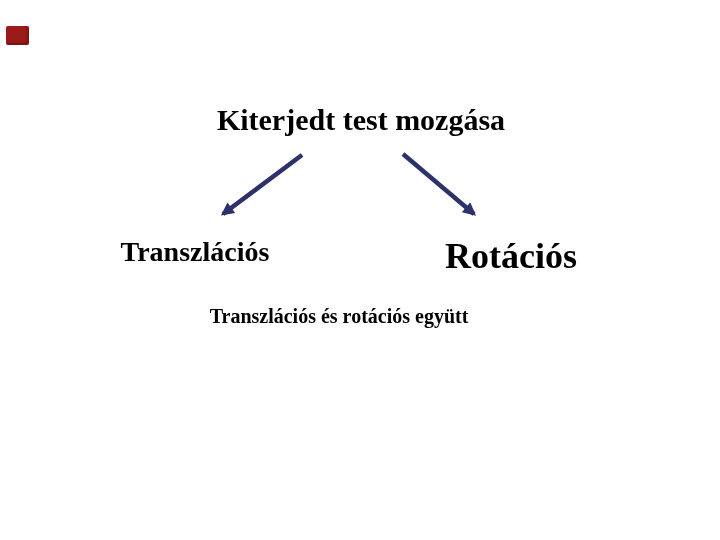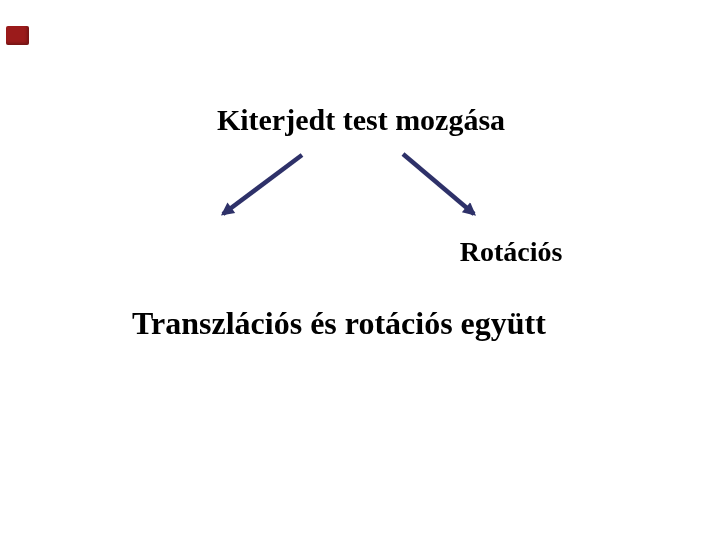--- a/index.html
+++ b/index.html
@@ -30,22 +30,22 @@
     position: absolute;
     transform: translateX(-50%);
     white-space: nowrap;
     line-height: 1.15;
     margin: 0;
     font-weight: bold;
   }
 
   .title      { left: 361px; top: 103px; font-size: 30px; }
   .l-transz   { left: 195px; top: 236px; font-size: 28px; }
-  .l-rot      { left: 511px; top: 236px; font-size: 28px; text-align: right; }
-  .l-comb     { left: 339px; top: 305px; font-size: 32px; }
+  .l-rot      { left: 511px; top: 236px; font-size: 36px; text-align: right; }
+  .l-comb     { left: 339px; top: 305px; font-size: 20px; }
   .l-dim      { left: 361px; top: 363px; font-size: 28px; }
 
   .arrows {
     position: absolute;
     left: 0;
     top: 0;
     width: 720px;
     height: 540px;
     pointer-events: none;
   }
@@ -63,19 +63,20 @@
   <svg class="arrows" viewBox="0 0 720 540" xmlns="http://www.w3.org/2000/svg">
     <defs>
       <marker id="ah" viewBox="0 0 10 10" refX="8" refY="5" markerUnits="userSpaceOnUse" markerWidth="17" markerHeight="13" orient="auto">
         <path d="M0,0 L10,5 L0,10 Z" fill="#2e3169"></path>
       </marker>
     </defs>
     <line x1="302" y1="155" x2="223" y2="214" marker-end="url(#ah)" stroke="#2e3169"></line>
     <line x1="403" y1="154" x2="474" y2="214" marker-end="url(#ah)" stroke="#2e3169"></line>
   </svg>
 
+  <div class="txt l-transz">Transzlációs</div>
 
   <div class="txt l-rot">Rotációs</div>
 
   <div class="txt l-comb">Transzlációs és rotációs együtt</div>
 
 
 </div>
 
 </body></html>

